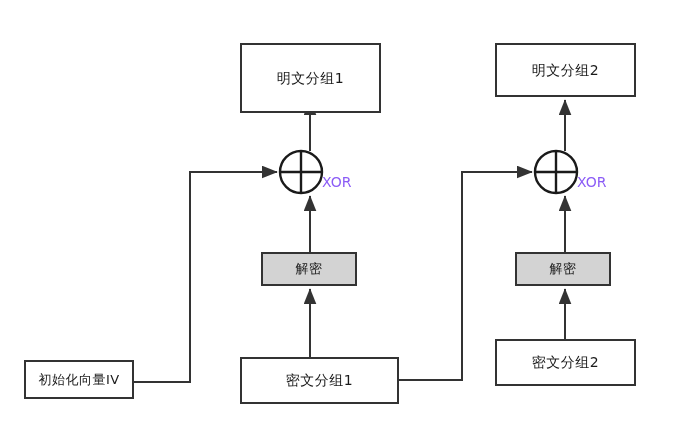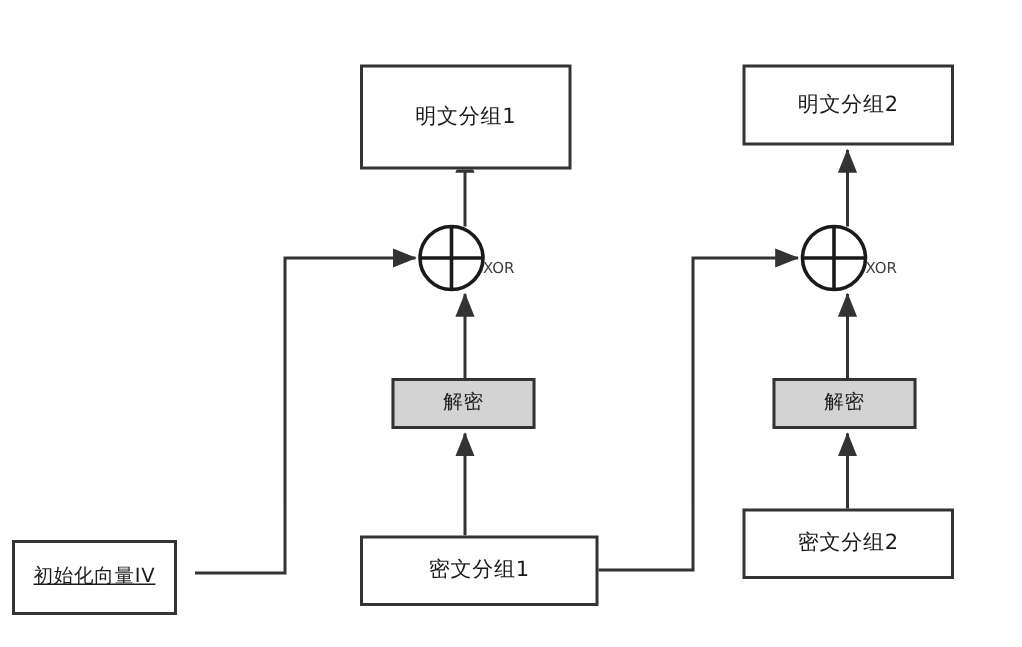--- a/index.html
+++ b/index.html
@@ -34,22 +34,22 @@
   }
   .node.filled {
     background: #d3d3d3;
     border: 2px solid #333333;
   }
   .node.small {
     font-size: 13px;
   }
   .xor-label {
     position: absolute;
-    font-size: 10px;
-    color: #404040;
+    font-size: 14px;
+    color: #8b5cf6;
     white-space: nowrap;
     user-select: none;
   }
   svg.edges {
     position: absolute;
     left: 0;
     top: 0;
     width: 681px;
     height: 431px;
     pointer-events: none;
@@ -127,21 +127,21 @@
   </div>
 
   <div class="node" style="left:240px; top:357px; width:159px; height:47px;">
     <span>密文分组1</span>
   </div>
 
   <div class="node" style="left:495px; top:339px; width:141px; height:47px;">
     <span>密文分组2</span>
   </div>
 
-  <div class="node small" style="left:8px; top:360px; width:110px; height:50px;text-decoration:underline;">
+  <div class="node small" style="left:24px; top:360px; width:110px; height:39px;">
     <span>初始化向量IV</span>
   </div>
 
   <div class="xor-label" style="left:322px; top:174px;">XOR</div>
 
   <div class="xor-label" style="left:577px; top:174px;">XOR</div>
 
 </div>
 
 </body></html>

